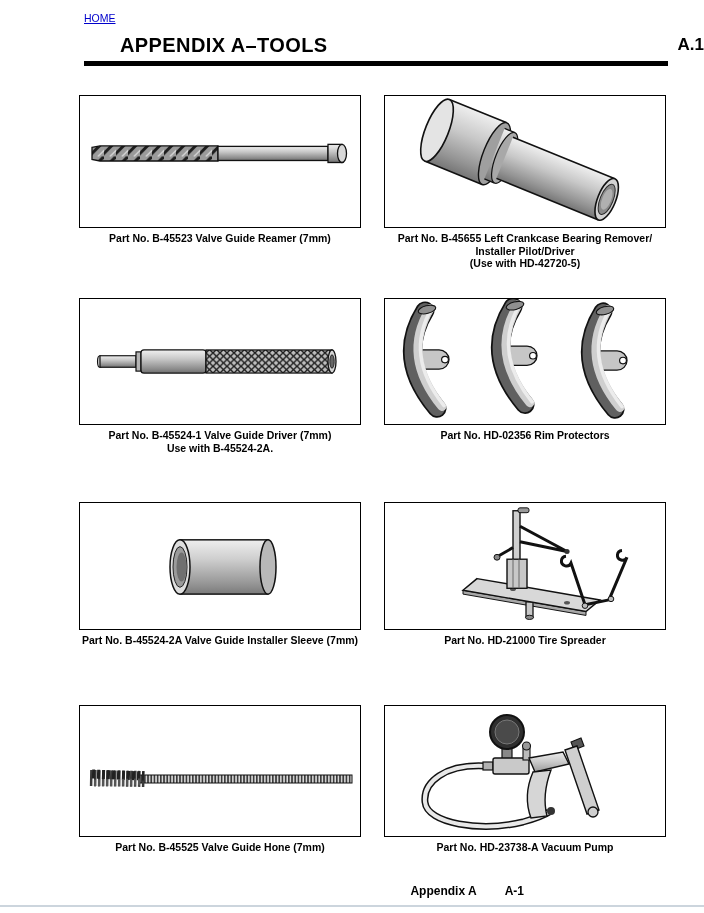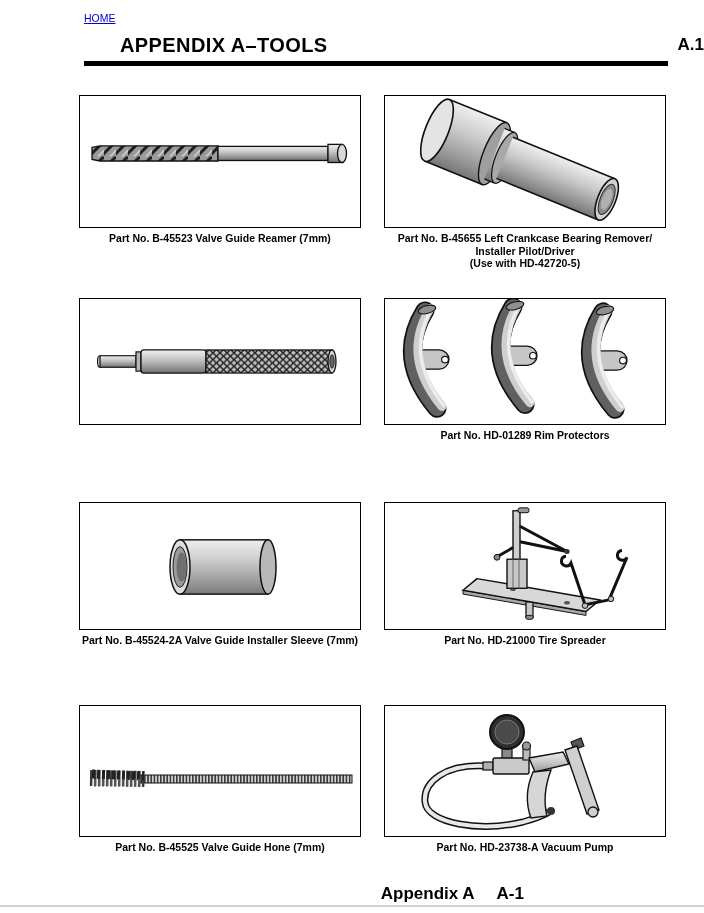--- a/index.html
+++ b/index.html
@@ -16,21 +16,21 @@
   .c-left{left:79px;}
   .c-right{left:384px;}
   .r1{top:95px;} .r2{top:298px;} .r3{top:502px;} .r4{top:705px;}
   .tool-box{border:1.5px solid #000;background:#fff;box-sizing:border-box;}
   .r1 .tool-box{height:133px;} .r2 .tool-box{height:127px;}
   .r3 .tool-box{height:128px;} .r4 .tool-box{height:132px;}
   .tool-box svg{display:block;width:100%;height:100%;}
   .caption{margin-top:4px;text-align:center;font-weight:bold;font-size:10.5px;line-height:12.5px;white-space:nowrap;}
   .cap-line{display:block;}
 
-  .footer{position:absolute;top:884px;right:40px;font-size:17px;font-weight:bold;display:flex;gap:22px;}
+  .footer{position:absolute;top:884px;right:40px;font-size:12px;font-weight:bold;display:flex;gap:28px;}
   .page-edge-line{position:absolute;left:0;top:905px;width:704px;height:2px;background:#ccd5dd;}
 </style>
 </head>
 <body>
 
 <div class="page">
 
   <a href="#" class="home-link">HOME</a>
 
   <div class="title-row">
@@ -117,20 +117,24 @@
         </defs>
         <ellipse cx="20" cy="65" rx="2.5" ry="6" fill="#cccccc" stroke="#111" stroke-width="1.1"></ellipse>
         <rect x="20" y="59" width="36" height="12" fill="url(#g3)" stroke="#111" stroke-width="1.2"></rect>
         <rect x="56" y="55" width="5" height="20" fill="#b5b5b5" stroke="#111" stroke-width="1.2"></rect>
         <rect x="61" y="53" width="65" height="24" rx="3" fill="url(#g3)" stroke="#111" stroke-width="1.3"></rect>
         <rect x="126" y="53" width="126" height="24" fill="url(#kn3)" stroke="#111" stroke-width="1.3"></rect>
         <ellipse cx="252" cy="65" rx="4" ry="12" fill="#d5d5d5" stroke="#111" stroke-width="1.3"></ellipse>
         <ellipse cx="252" cy="65" rx="2.2" ry="7" fill="#666666" stroke="#111" stroke-width="0.8"></ellipse>
       </svg>
     </div>
+    <div class="caption">
+      <span class="cap-line">Part No. B-45524-1 Valve Guide Driver (7mm)</span>
+      <span class="cap-line">Use with B-45524-2A.</span>
+    </div>
   </div>
 
   <div class="cell c-right r2">
     <div class="tool-box">
       <svg viewBox="0 0 280 130" preserveAspectRatio="none">
         <g transform="translate(14,6)">
           <path d="M22,47 H40 A10,10 0 1 1 40,67 H22 Z" fill="#c6c6c6" stroke="#111" stroke-width="1.3"></path>
           <path d="M26,6 Q-4,56 38,108" fill="none" stroke="#111" stroke-width="19" stroke-linecap="round"></path>
           <path d="M26,6 Q-4,56 38,108" fill="none" stroke="#606060" stroke-width="15.5" stroke-linecap="round"></path>
           <path d="M31,4 Q2,54 43,106" fill="none" stroke="#cfcfcf" stroke-width="9" stroke-linecap="round"></path>
@@ -152,21 +156,21 @@
           <path d="M26,6 Q-4,56 38,108" fill="none" stroke="#111" stroke-width="19" stroke-linecap="round"></path>
           <path d="M26,6 Q-4,56 38,108" fill="none" stroke="#606060" stroke-width="15.5" stroke-linecap="round"></path>
           <path d="M31,4 Q2,54 43,106" fill="none" stroke="#cfcfcf" stroke-width="9" stroke-linecap="round"></path>
           <path d="M33,3 Q5,53 45,105" fill="none" stroke="#ececec" stroke-width="3.5" stroke-linecap="round"></path>
           <ellipse cx="28" cy="5" rx="9" ry="4" transform="rotate(-15 28 5)" fill="#8f8f8f" stroke="#111" stroke-width="1.1"></ellipse>
           <circle cx="46" cy="57" r="3.4" fill="#ffffff" stroke="#111" stroke-width="1.2"></circle>
         </g>
       </svg>
     </div>
     <div class="caption">
-      <span class="cap-line">Part No. HD-01289 Rim Protectors</span>
+      <span class="cap-line">Part No. HD-02356 Rim Protectors</span>
     </div>
   </div>
 
   <div class="cell c-left r3">
     <div class="tool-box">
       <svg viewBox="0 0 280 130" preserveAspectRatio="none">
         <defs>
           <linearGradient id="g5" x1="0" y1="0" x2="0" y2="1">
             <stop offset="0" stop-color="#eeeeee"></stop>
               <stop offset="0.35" stop-color="#cfcfcf"></stop>

